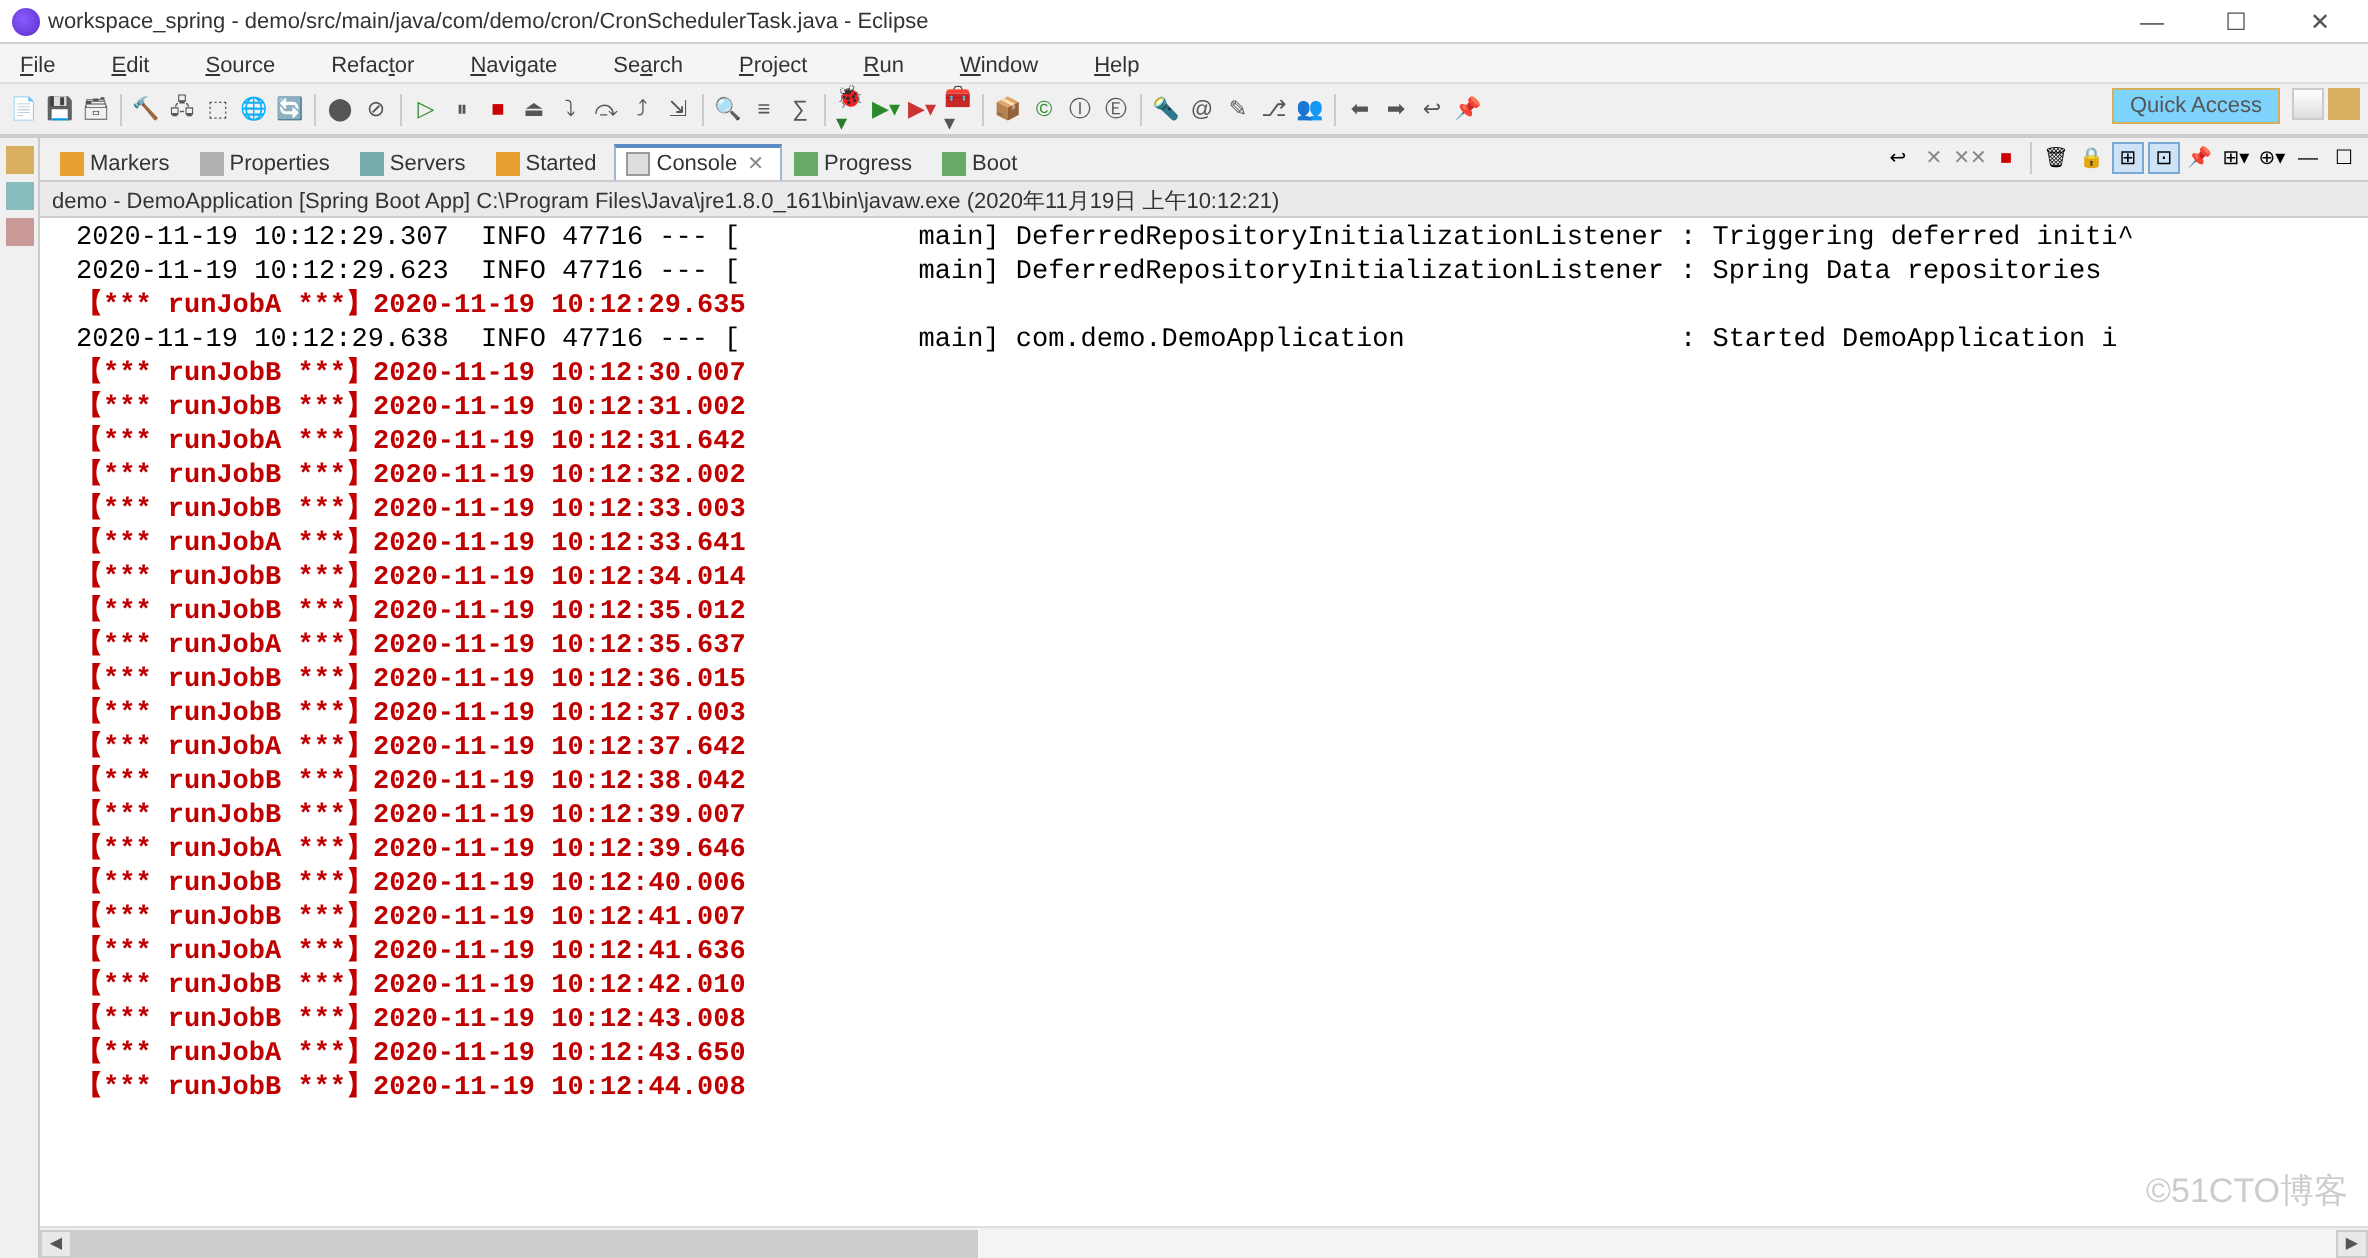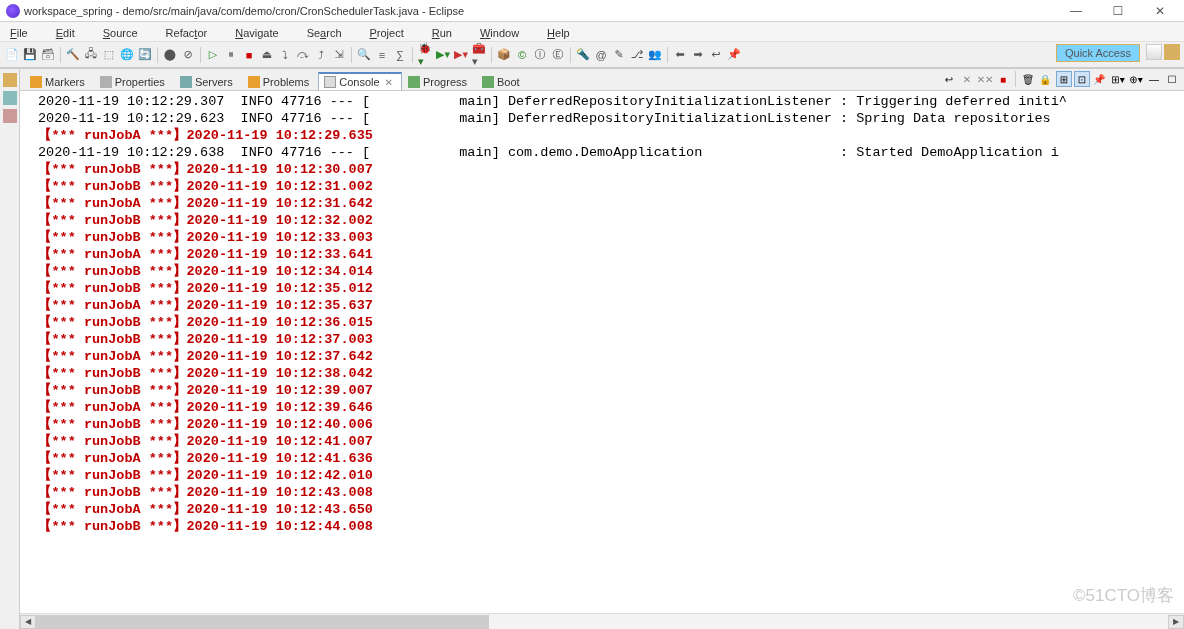--- a/index.html
+++ b/index.html
@@ -134,21 +134,21 @@
       <div class="vtab">
           <span class="vi" style="background:#b0b0b0"></span>
           <span>Properties</span>
         </div>
       <div class="vtab">
           <span class="vi" style="background:#7aa"></span>
           <span>Servers</span>
         </div>
       <div class="vtab">
           <span class="vi" style="background:#e8a030"></span>
-          <span>Problems</span>
+          <span>Started</span>
         </div>
       <div class="vtab active">
           <span class="vi" style="background:#ddd;border:1px solid #999"></span>
           <span>Console</span>
           <span class="cx">✕</span>
         </div>
       <div class="vtab">
           <span class="vi" style="background:#6a6"></span>
           <span>Progress</span>
         </div>
@@ -167,20 +167,21 @@
         <span class="vtbicon" style="background:#cfe3f8;border:1px solid #7aa9d6">⊞</span>
         <span class="vtbicon" style="background:#cfe3f8;border:1px solid #7aa9d6">⊡</span>
         <span class="vtbicon">📌</span>
         <span class="vtbicon">⊞▾</span>
         <span class="vtbicon">⊕▾</span>
         <span class="vtbicon">—</span>
         <span class="vtbicon">☐</span>
       </div>
     </div>
 
+    <div class="launchbar">demo - DemoApplication [Spring Boot App] C:\Program Files\Java\jre1.8.0_161\bin\javaw.exe (2020年11月19日 上午10:12:21)</div>
 
     <div class="console" id="console"><div>2020-11-19 10:12:29.307  INFO 47716 --- [           main] DeferredRepositoryInitializationListener : Triggering deferred initi^</div><div>2020-11-19 10:12:29.623  INFO 47716 --- [           main] DeferredRepositoryInitializationListener : Spring Data repositories </div><div class="err">【*** runJobA ***】2020-11-19 10:12:29.635</div><div>2020-11-19 10:12:29.638  INFO 47716 --- [           main] com.demo.DemoApplication                 : Started DemoApplication i</div><div class="err">【*** runJobB ***】2020-11-19 10:12:30.007</div><div class="err">【*** runJobB ***】2020-11-19 10:12:31.002</div><div class="err">【*** runJobA ***】2020-11-19 10:12:31.642</div><div class="err">【*** runJobB ***】2020-11-19 10:12:32.002</div><div class="err">【*** runJobB ***】2020-11-19 10:12:33.003</div><div class="err">【*** runJobA ***】2020-11-19 10:12:33.641</div><div class="err">【*** runJobB ***】2020-11-19 10:12:34.014</div><div class="err">【*** runJobB ***】2020-11-19 10:12:35.012</div><div class="err">【*** runJobA ***】2020-11-19 10:12:35.637</div><div class="err">【*** runJobB ***】2020-11-19 10:12:36.015</div><div class="err">【*** runJobB ***】2020-11-19 10:12:37.003</div><div class="err">【*** runJobA ***】2020-11-19 10:12:37.642</div><div class="err">【*** runJobB ***】2020-11-19 10:12:38.042</div><div class="err">【*** runJobB ***】2020-11-19 10:12:39.007</div><div class="err">【*** runJobA ***】2020-11-19 10:12:39.646</div><div class="err">【*** runJobB ***】2020-11-19 10:12:40.006</div><div class="err">【*** runJobB ***】2020-11-19 10:12:41.007</div><div class="err">【*** runJobA ***】2020-11-19 10:12:41.636</div><div class="err">【*** runJobB ***】2020-11-19 10:12:42.010</div><div class="err">【*** runJobB ***】2020-11-19 10:12:43.008</div><div class="err">【*** runJobA ***】2020-11-19 10:12:43.650</div><div class="err">【*** runJobB ***】2020-11-19 10:12:44.008</div></div>
 
     <div class="scrollbar-h">
       <div class="sb-btn">◀</div>
       <div class="sb-track">
           <div class="sb-thumb"></div>
         </div>
       <div class="sb-btn">▶</div>
     </div>

